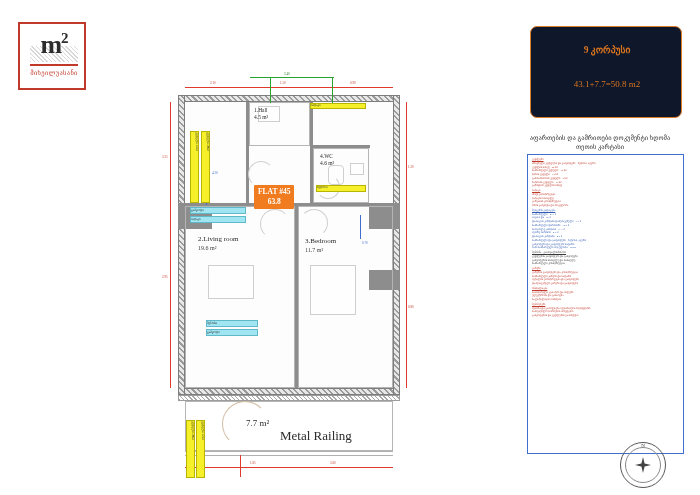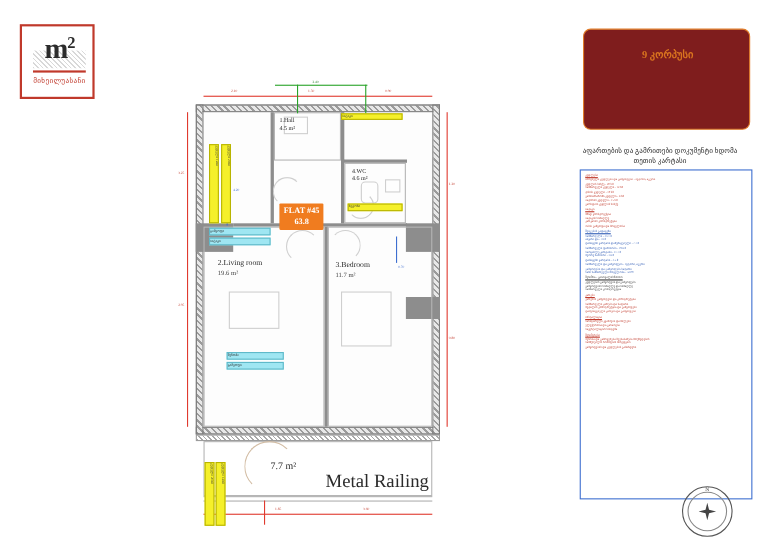--- a/index.html
+++ b/index.html
@@ -176,22 +176,22 @@
     border-radius: 1px;
   }
   .balcony-area {
     position: absolute;
     font-size: 9px;
     color: #2b2b2b;
     font-weight: normal;
   }
   .metal-railing {
     position: absolute;
-    left: 296px; top: 428px;
-    font-size: 17px;
+    left: 280px; top: 428px;
+    font-size: 13px;
     color: #2b2b2b;
   }
   .door-arc {
     position: absolute;
     border: 1px solid #c9c9c9;
     border-radius: 50%;
     box-sizing: border-box;
   }
   .furniture {
     position: absolute;
@@ -207,21 +207,21 @@
     box-sizing: border-box;
   }
 
   
   .title-panel {
     position: absolute;
     left: 530px; top: 26px;
     width: 152px; height: 92px;
     border: 1px solid #e07b28;
     border-radius: 7px;
-    background: #7f1d1d;
+    background: #0f172a;
     box-sizing: border-box;
   }
   .title-panel .t1 {
     position: absolute;
     left: 0; top: 17px;
     width: 152px;
     text-align: center;
     font-size: 9.5px;
     color: #d9741f;
     font-weight: bold;
@@ -425,20 +425,21 @@
       <span>63.8</span>
     </div>
 
     <div class="balcony-area" style="left:96px; top:343px;">7.7 m²</div>
   </div>
 
   <div class="metal-railing">Metal Railing</div>
 
   <div class="title-panel">
     <div class="t1">9 კორპუსი</div>
+    <div class="t2">43.1+7.7=50.8 m2</div>
   </div>
 
   <div class="legend-head">
     <span>აფართების და გამრითები დოკუმენტი ხდომა</span><br>
     <span>თეთის კარტასი</span>
   </div>
 
   <div class="legend-box" id="legend-box">
       <div class="lg-sec">
         <span class="h">კედლები</span>

